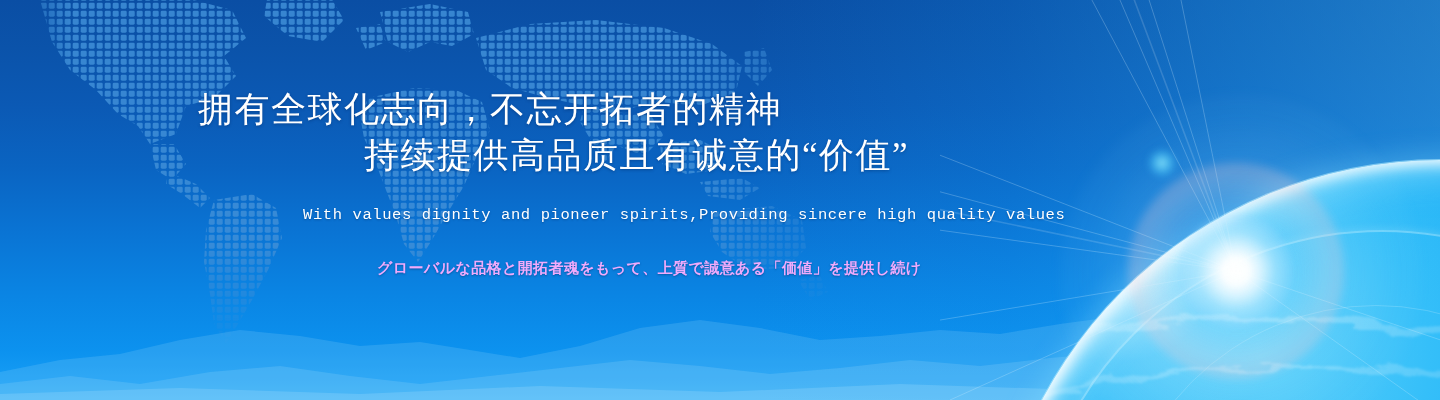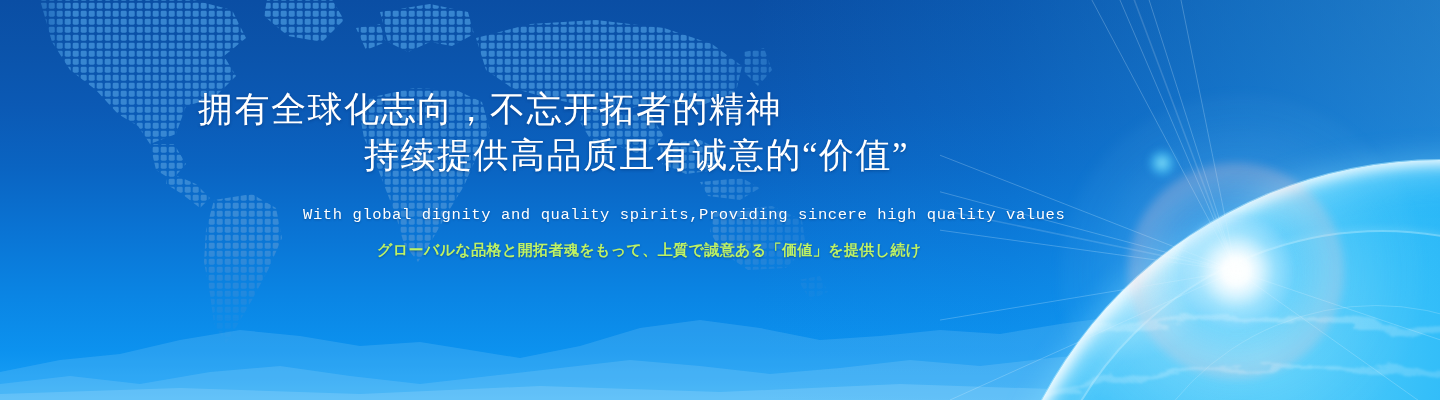--- a/index.html
+++ b/index.html
@@ -274,22 +274,22 @@
     font-family: "Liberation Mono", "DejaVu Sans Mono", monospace;
     font-size: 15.5px;
     letter-spacing: 0.6px;
     white-space: nowrap;
     text-shadow: 0 1px 2px rgba(0, 40, 95, 0.40);
   }
 
   #subtitle-ja {
     position: absolute;
     left: 377px;
-    top: 241px;
-    color: #bef264;
+    top: 259px;
+    color: #f0abfc;
     font-family: Liberation Sans, sans-serif;
     font-size: 15px;
     font-weight: 700;
     letter-spacing: 0.4px;
     white-space: nowrap;
     text-shadow: 0 1px 2px rgba(0, 40, 95, 0.45);
   }
 </style>
 </head>
 <body>
@@ -423,17 +423,17 @@
   </svg>
 
   <div id="sun-glow-wide"></div>
   <div id="sun-halo"></div>
   <div id="sun-core"></div>
   <div id="flare-dot"></div>
 
   <div id="copy">
     <div class="headline" id="headline-1">拥有全球化志向，不忘开拓者的精神</div>
     <div class="headline" id="headline-2">持续提供高品质且有诚意的“价值”</div>
-    <div id="subtitle-en">With global dignity and quality spirits,Providing sincere high quality values</div>
+    <div id="subtitle-en">With values dignity and pioneer spirits,Providing sincere high quality values</div>
     <div id="subtitle-ja">グローバルな品格と開拓者魂をもって、上質で誠意ある「価値」を提供し続け</div>
   </div>
 
 </div>
 
 </body></html>

